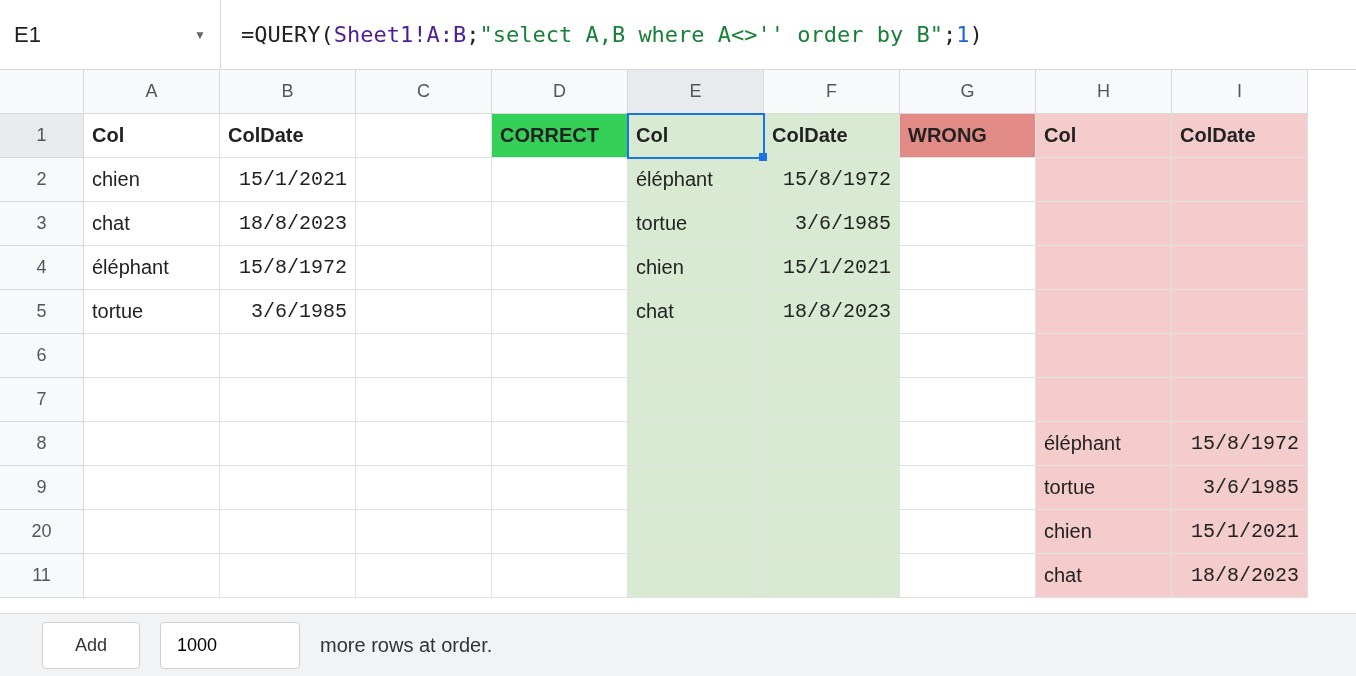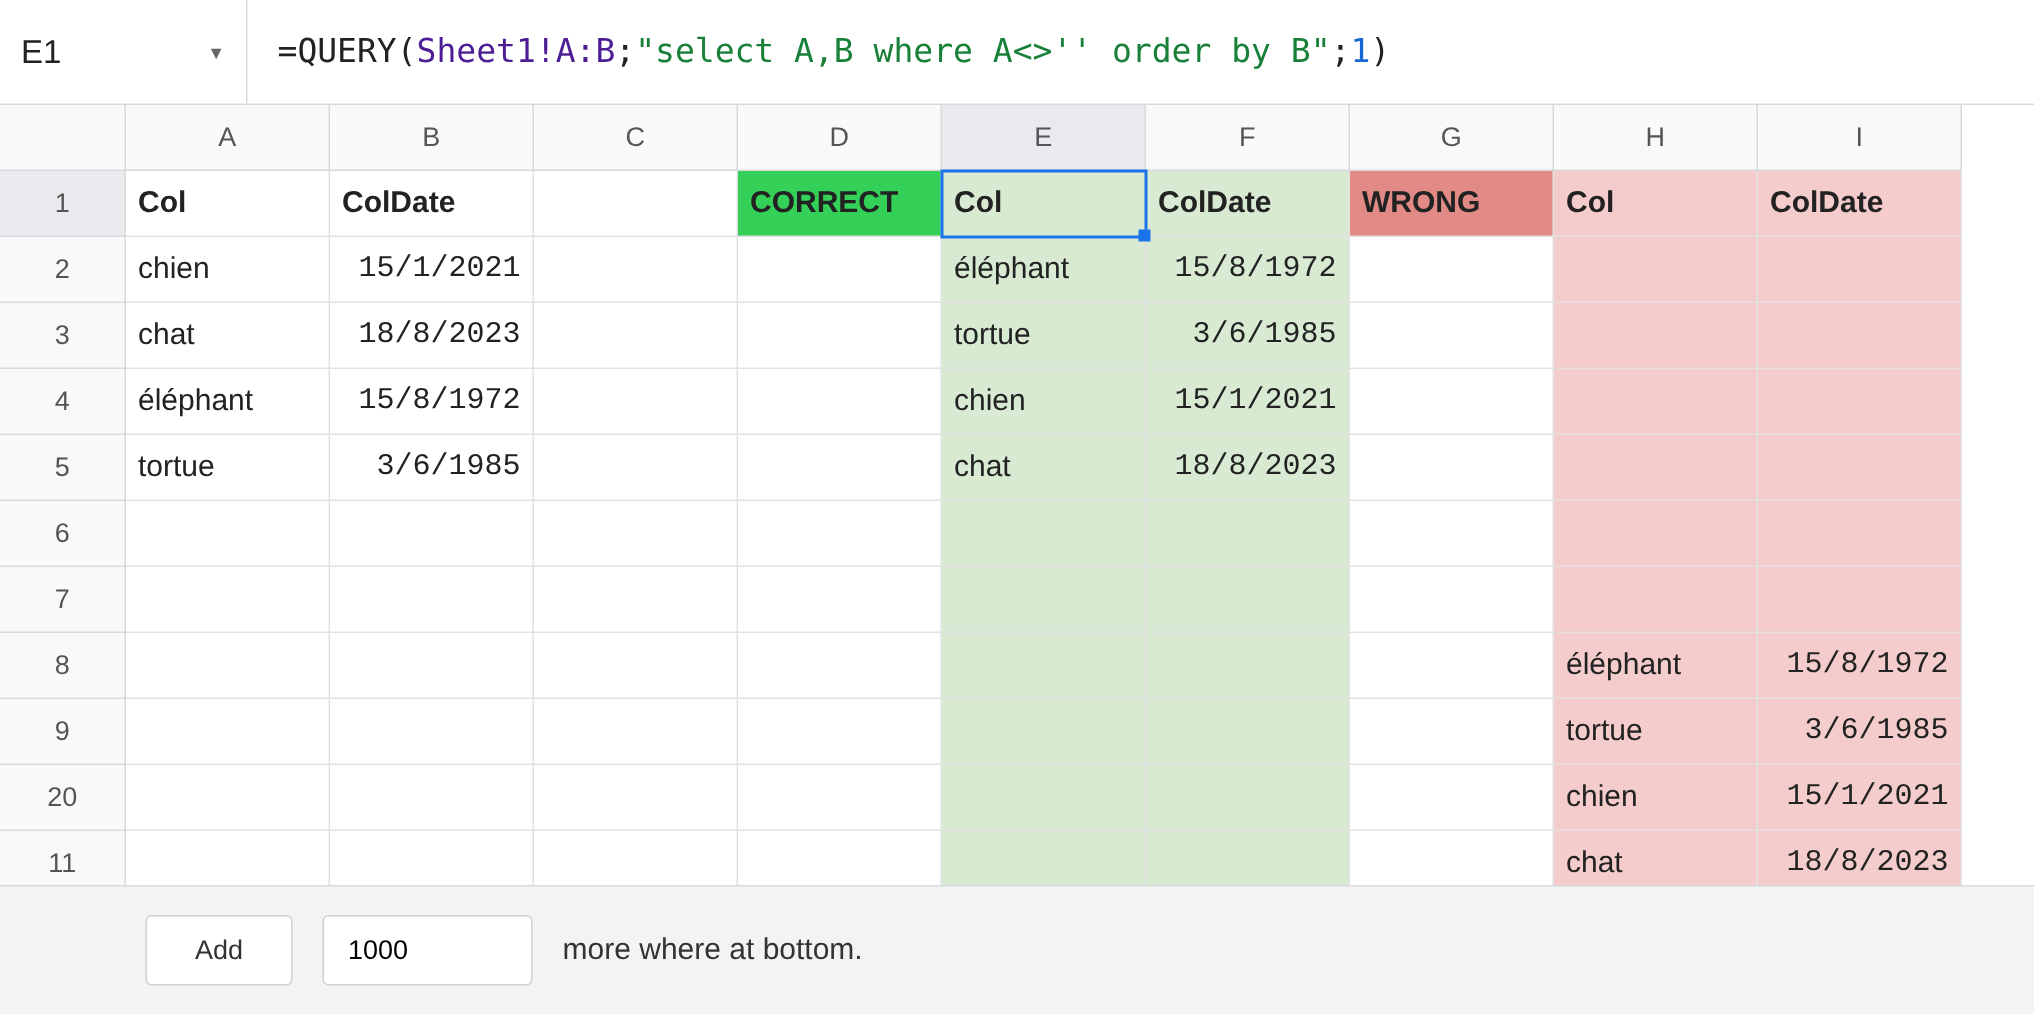--- a/index.html
+++ b/index.html
@@ -16,21 +16,21 @@
 
   
   .formula-bar {
     display: flex;
     align-items: stretch;
     height: 70px;
     border-bottom: 1px solid #d9d9d9;
     background: #fff;
   }
   .name-box {
-    width: 165px;
+    width: 221px;
     display: flex;
     align-items: center;
     justify-content: space-between;
     padding: 0 14px 0 14px;
     border-right: 1px solid #d9d9d9;
   }
   .name-box-text {
     font-size: 22px;
     color: #222;
   }
@@ -130,26 +130,26 @@
     width: 8px;
     height: 8px;
     background: #1a73e8;
     z-index: 3;
   }
 
   
   .footer {
     position: absolute;
     left: 0; right: 0; bottom: 0;
-    height: 86px;
+    height: 63px;
     background: #f1f3f4;
     border-top: 1px solid #d9d9d9;
     display: flex;
     align-items: center;
-    padding-left: 97px;
+    padding-left: 42px;
     gap: 20px;
     font-size: 20px;
     color: #333;
   }
   .btn-add {
     background: #fff;
     border: 1px solid #d0d0d0;
     border-radius: 4px;
     padding: 12px 32px;
     font-size: 18px;
@@ -296,14 +296,14 @@
     <div class="cell bg-green-light"></div>
     <div class="cell bg-green-light right"></div>
     <div class="cell"></div>
     <div class="cell bg-red-light">chat</div>
     <div class="cell bg-red-light right">18/8/2023</div>
   </div>
 
 <div class="footer">
   <button class="btn-add">Add</button>
   <input class="rows-input" value="1000" style="">
-  <span>more where at bottom.</span>
+  <span>more rows at order.</span>
 </div>
 
 </body></html>

